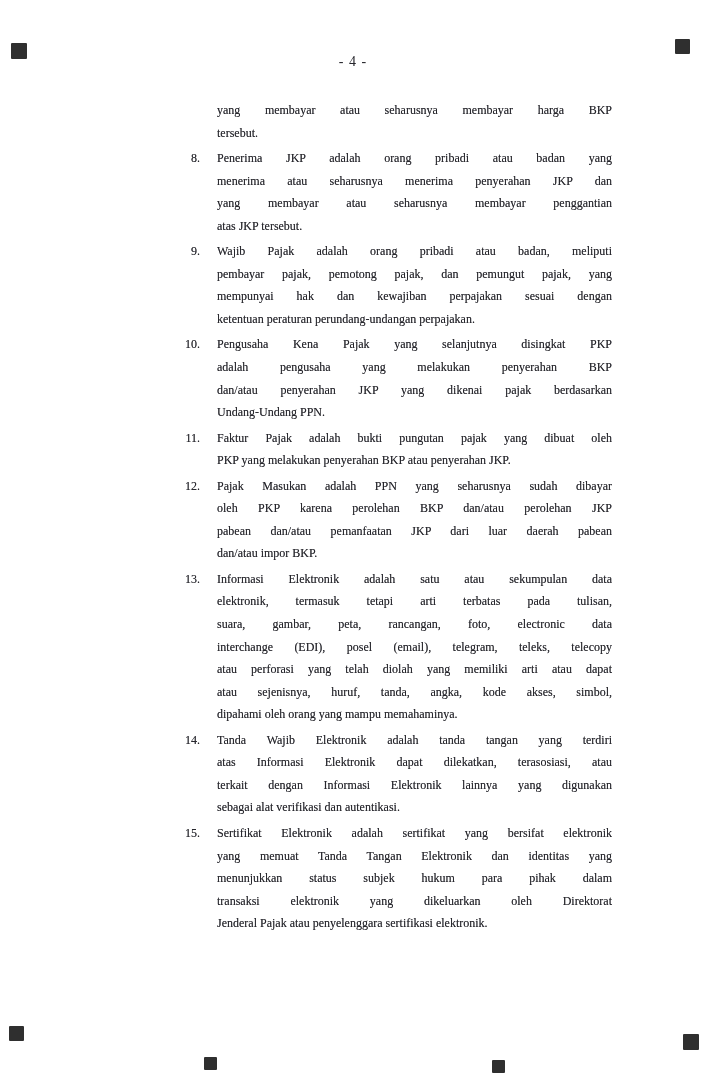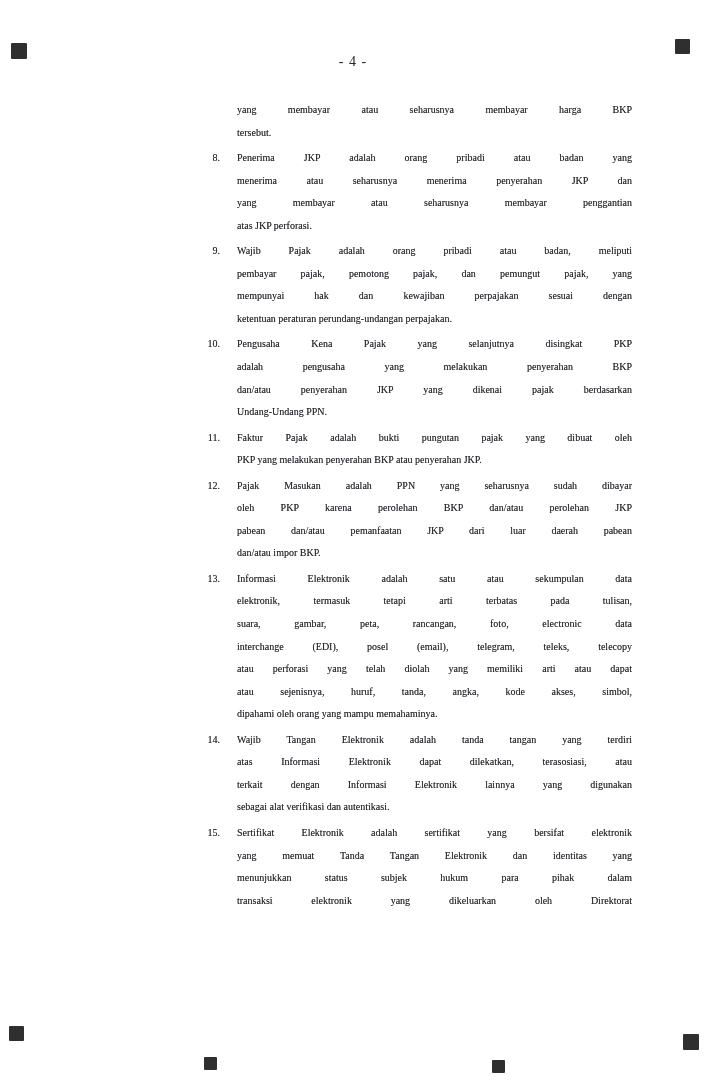--- a/index.html
+++ b/index.html
@@ -21,23 +21,22 @@
     text-align: center;
     font-size: 14px;
     letter-spacing: 1px;
     color: #26262c;
   }
   .content {
     position: absolute;
     left: 180px;
     top: 96px;
     width: 432px;
-    font-size: 10px;
+    font-size: 12px;
     text-shadow: 0 0 0.5px rgba(38,38,44,0.55);
-    margin-left: 20px;
   }
   .para { display: flex; margin-top: 3px; }
   .para.continuation .marker { visibility: hidden; }
   .marker {
     flex: 0 0 20px;
     width: 20px;
     text-align: right;
     line-height: 22.55px;
     white-space: nowrap;
   }
@@ -87,21 +86,21 @@
           <div class="line jl"><span>yang membayar atau seharusnya membayar harga BKP</span></div>
           <div class="line"><span>tersebut.</span></div>
         </div>
       </div>
       <div class="para">
         <div class="marker">8.</div>
         <div class="text-col">
           <div class="line jl"><span>Penerima JKP adalah orang pribadi atau badan yang</span></div>
           <div class="line jl"><span>menerima atau seharusnya menerima penyerahan JKP dan</span></div>
           <div class="line jl"><span>yang membayar atau seharusnya membayar penggantian</span></div>
-          <div class="line"><span>atas JKP perforasi.</span></div>
+          <div class="line"><span>atas JKP tersebut.</span></div>
         </div>
       </div>
       <div class="para">
         <div class="marker">9.</div>
         <div class="text-col">
           <div class="line jl"><span>Wajib Pajak adalah orang pribadi atau badan, meliputi</span></div>
           <div class="line jl"><span>pembayar pajak, pemotong pajak, dan pemungut pajak, yang</span></div>
           <div class="line jl"><span>mempunyai hak dan kewajiban perpajakan sesuai dengan</span></div>
           <div class="line"><span>ketentuan peraturan perundang-undangan perpajakan.</span></div>
         </div>
@@ -139,30 +138,31 @@
           <div class="line jl"><span>suara, gambar, peta, rancangan, foto, </span><span class="it">electronic data</span></div>
           <div class="line jl"><span class="it">interchange</span><span> (EDI), posel (</span><span class="it">email</span><span>), telegram, teleks, </span><span class="it">telecopy</span></div>
           <div class="line jl"><span>atau perforasi yang telah diolah yang memiliki arti atau dapat</span></div>
           <div class="line jl"><span>atau sejenisnya, huruf, tanda, angka, kode akses, simbol,</span></div>
           <div class="line"><span>dipahami oleh orang yang mampu memahaminya.</span></div>
         </div>
       </div>
       <div class="para">
         <div class="marker">14.</div>
         <div class="text-col">
-          <div class="line jl"><span>Wajib Tangan Elektronik adalah tanda tangan yang terdiri</span></div>
+          <div class="line jl"><span>Tanda Wajib Elektronik adalah tanda tangan yang terdiri</span></div>
           <div class="line jl"><span>atas Informasi Elektronik dapat dilekatkan, terasosiasi, atau</span></div>
           <div class="line jl"><span>terkait dengan Informasi Elektronik lainnya yang digunakan</span></div>
           <div class="line"><span>sebagai alat verifikasi dan autentikasi.</span></div>
         </div>
       </div>
       <div class="para">
         <div class="marker">15.</div>
         <div class="text-col">
           <div class="line jl"><span>Sertifikat Elektronik adalah sertifikat yang bersifat elektronik</span></div>
           <div class="line jl"><span>yang memuat Tanda Tangan Elektronik dan identitas yang</span></div>
           <div class="line jl"><span>menunjukkan status subjek hukum para pihak dalam</span></div>
           <div class="line jl"><span>transaksi elektronik yang dikeluarkan oleh Direktorat</span></div>
+          <div class="line"><span>Jenderal Pajak atau penyelenggara sertifikasi elektronik.</span></div>
         </div>
       </div>
     </div>
 
 </div>
 
 </body></html>

